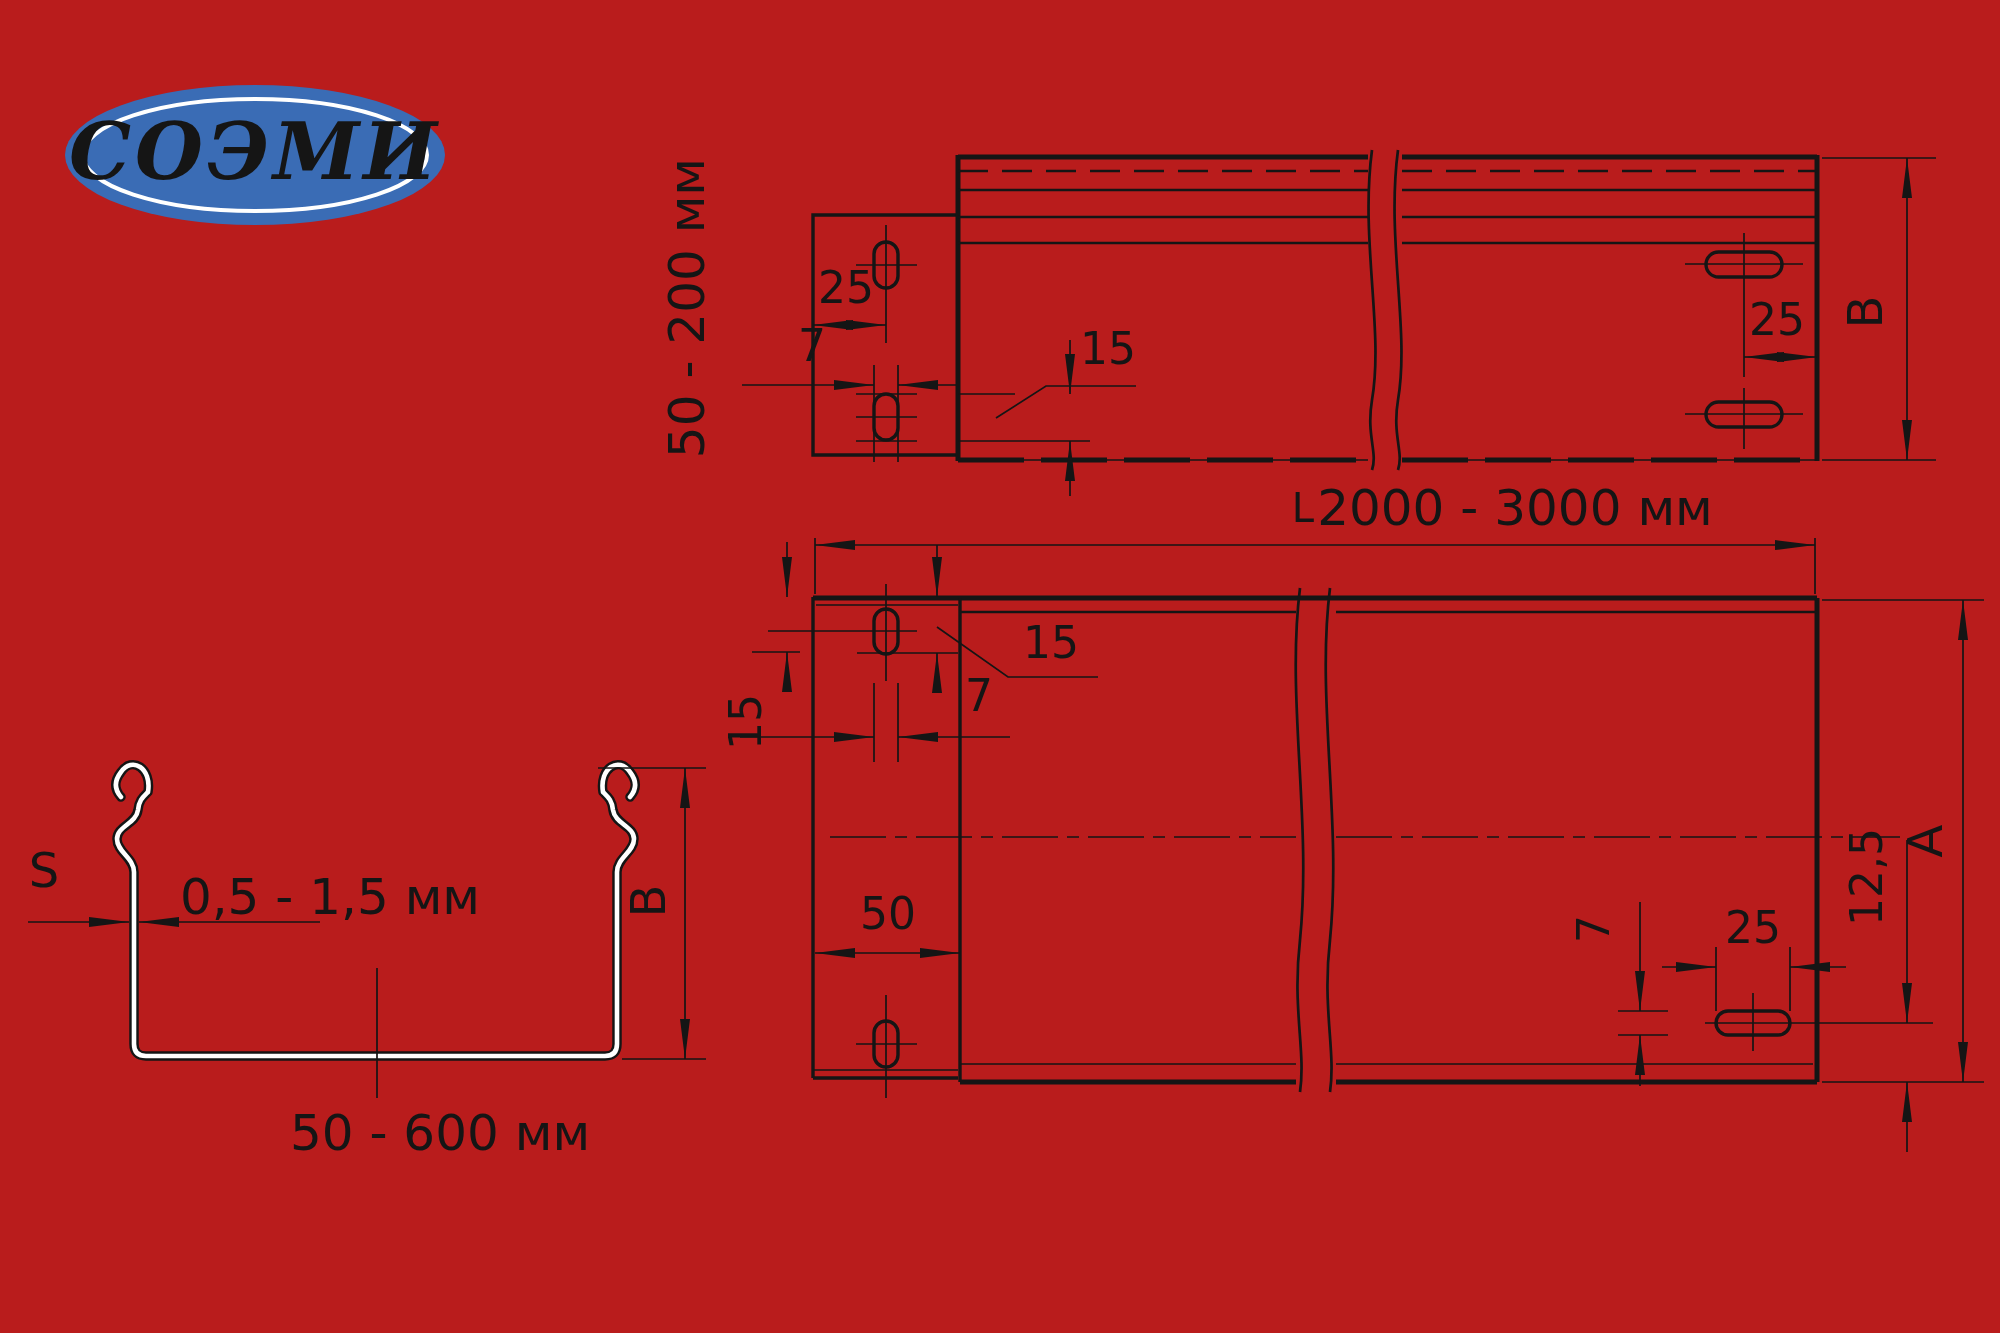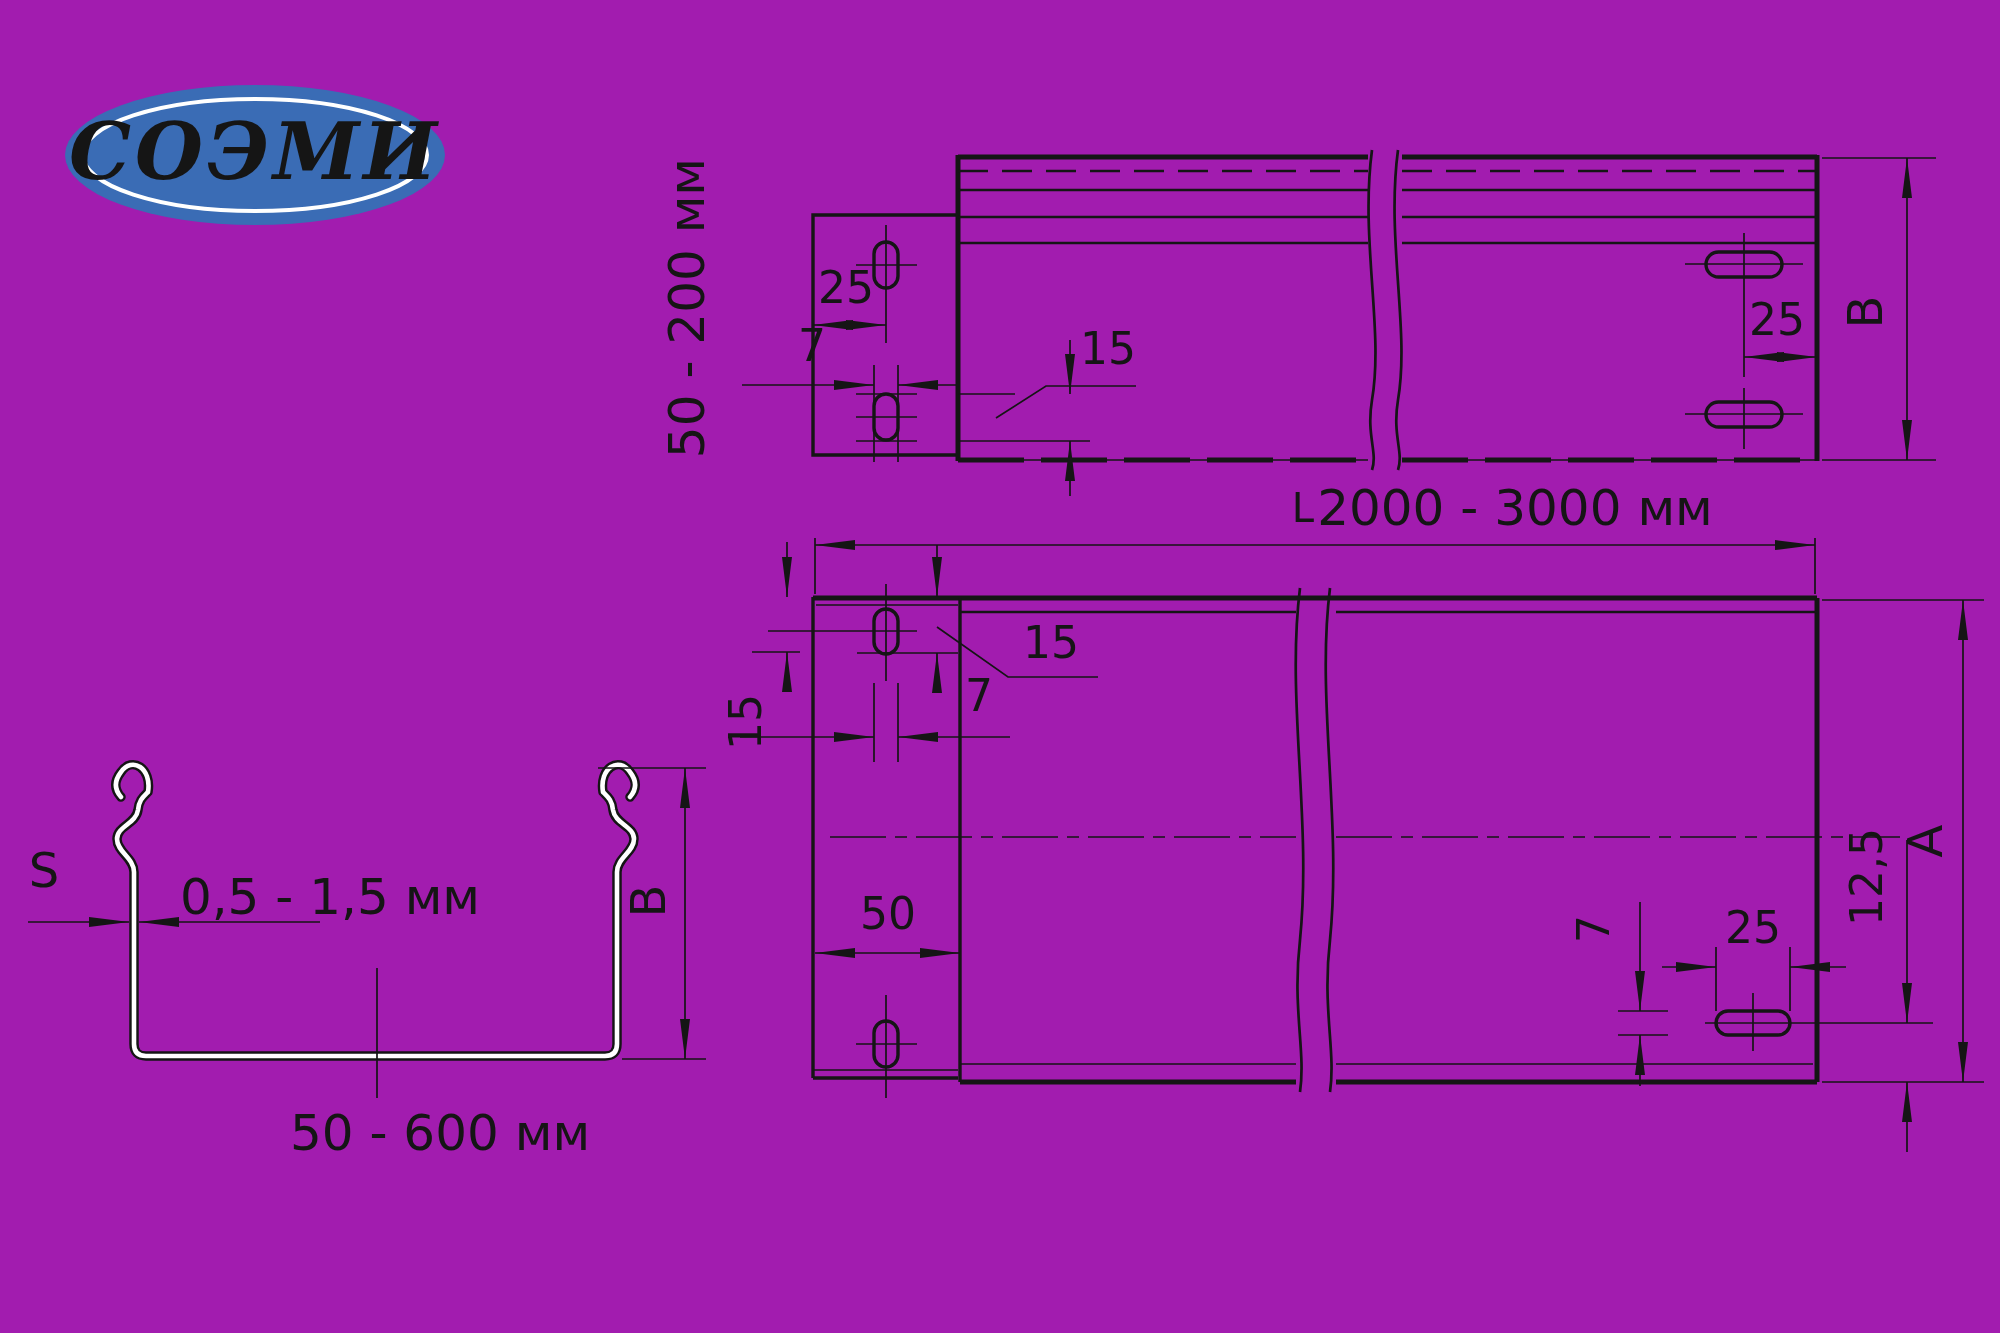--- a/index.html
+++ b/index.html
@@ -1,16 +1,16 @@
 <!DOCTYPE html>
 <html style="--line: #151515;"><head>
 <meta charset="utf-8">
 <style>
   html,body{margin:0;padding:0;background:#fff;}
-  #stage{position:relative;width:2000px;height:1333px;background:#a21caf;overflow:hidden;text-align:center;}
+  #stage{position:relative;width:2000px;height:1333px;background:#b91c1c;overflow:hidden;text-align:center;}
   svg{display:block;}
   
   .ln{stroke:var(--line);stroke-width:1.7;fill:none;stroke-linecap:butt;}
   .ln2{stroke:var(--line);stroke-width:2.7;fill:none;}
   .ln3{stroke:var(--line);stroke-width:3.4;fill:none;}
   .thk{stroke:var(--line);stroke-width:5;fill:none;}
   .dsh{stroke-dasharray:30 14;}
   .dshthk{stroke-dasharray:66 17;}
   .cl{stroke-dasharray:56 9 12 9;}
   .sheet-out{stroke:var(--line);stroke-width:9.5;fill:none;stroke-linecap:round;stroke-linejoin:round;}

